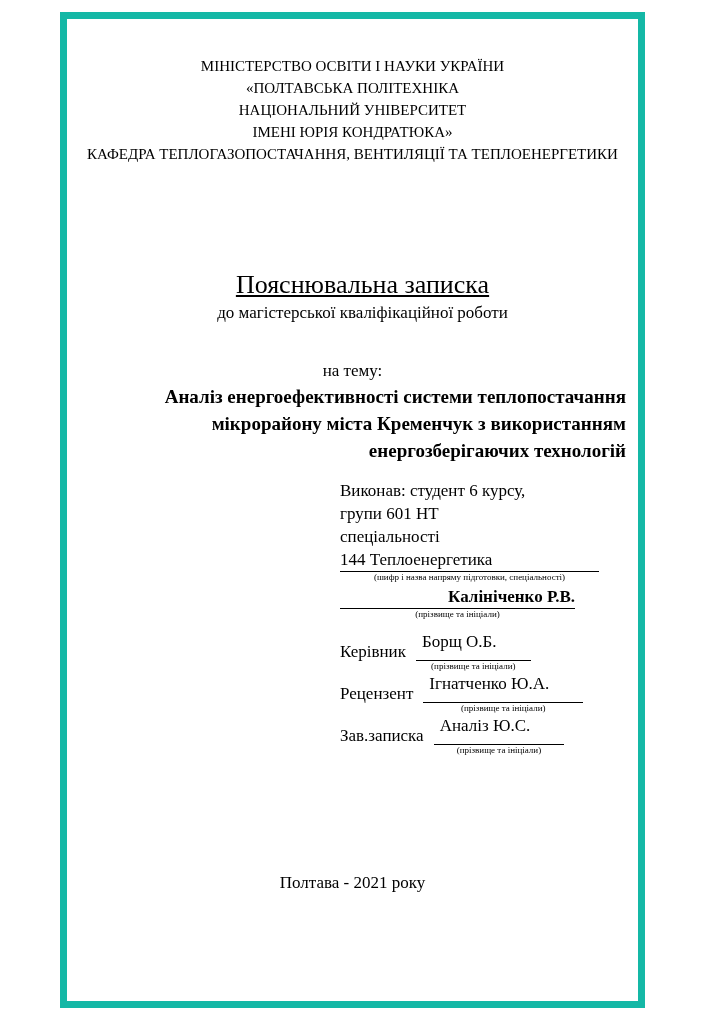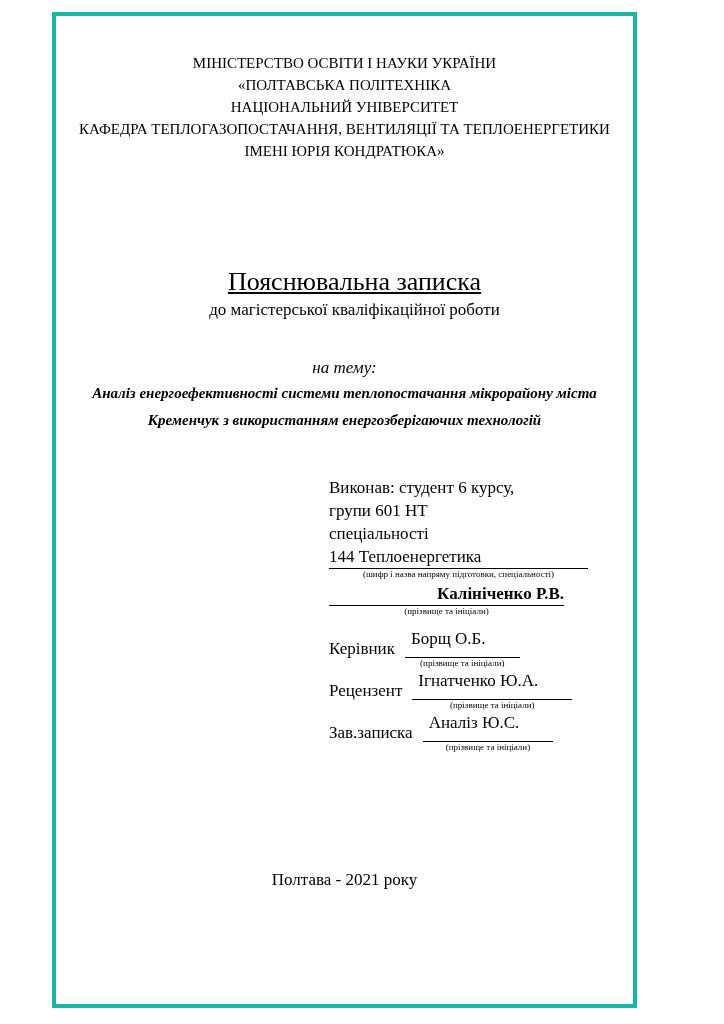--- a/index.html
+++ b/index.html
@@ -10,25 +10,25 @@
   }
   .page {
     position:relative;
     width:724px;
     height:1024px;
     background:#ffffff;
     overflow:hidden;
   }
   .frame {
     position:absolute;
-    left:52px;
+    left:60px;
     top:12px;
     width:585px;
     height:996px;
-    border:4px solid #14b8a6;
+    border:7px solid #14b8a6;
     background:#fff;
   }
   .header-block {
     position:absolute;
     top:36px;
     left:0;
     width:100%;
     text-align:center;
     font-size:15px;
     line-height:22px;
@@ -49,31 +49,31 @@
   .sub-title {
     font-size:17px;
     line-height:24px;
   }
   .topic-block {
     position:absolute;
     top:340px;
     left:0;
     width:100%;
     text-align:center;
-    font-style:italic;
   }
   .topic-label {
     font-size:17px;
     line-height:24px;
   }
   .topic-text {
-    font-size:15px;
+    font-size:19px;
     line-height:27px;
     font-weight:bold;
-    padding:0 19px;
+    padding:0 12px;
+    text-align:right;
   }
   .author-block {
     position:absolute;
     left:273px;
     top:460px;
     font-size:17px;
     line-height:23px;
     text-align:left;
   }
   .u-line {
@@ -132,22 +132,22 @@
 </head>
 <body>
 
 <div class="page">
   <div class="frame">
 
     <div class="header-block">
       <div>МІНІСТЕРСТВО ОСВІТИ І НАУКИ УКРАЇНИ</div>
       <div>«ПОЛТАВСЬКА ПОЛІТЕХНІКА</div>
       <div>НАЦІОНАЛЬНИЙ УНІВЕРСИТЕТ</div>
+      <div>ІМЕНІ ЮРІЯ КОНДРАТЮКА»</div>
       <div>КАФЕДРА ТЕПЛОГАЗОПОСТАЧАННЯ, ВЕНТИЛЯЦІЇ ТА ТЕПЛОЕНЕРГЕТИКИ</div>
-      <div>ІМЕНІ ЮРІЯ КОНДРАТЮКА»</div>
     </div>
 
     <div class="title-block">
       <div class="main-title">Пояснювальна записка</div>
       <div class="sub-title">до магістерської кваліфікаційної роботи</div>
     </div>
 
     <div class="topic-block">
       <div class="topic-label">на тему:</div>
       <div class="topic-text">Аналіз енергоефективності системи теплопостачання мікрорайону міста Кременчук з використанням енергозберігаючих технологій</div>

